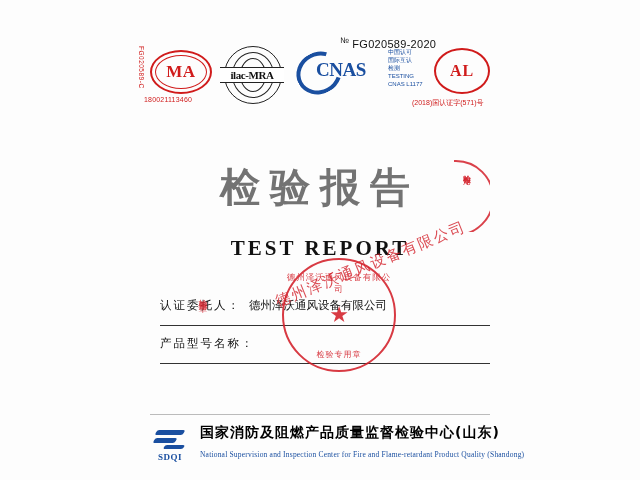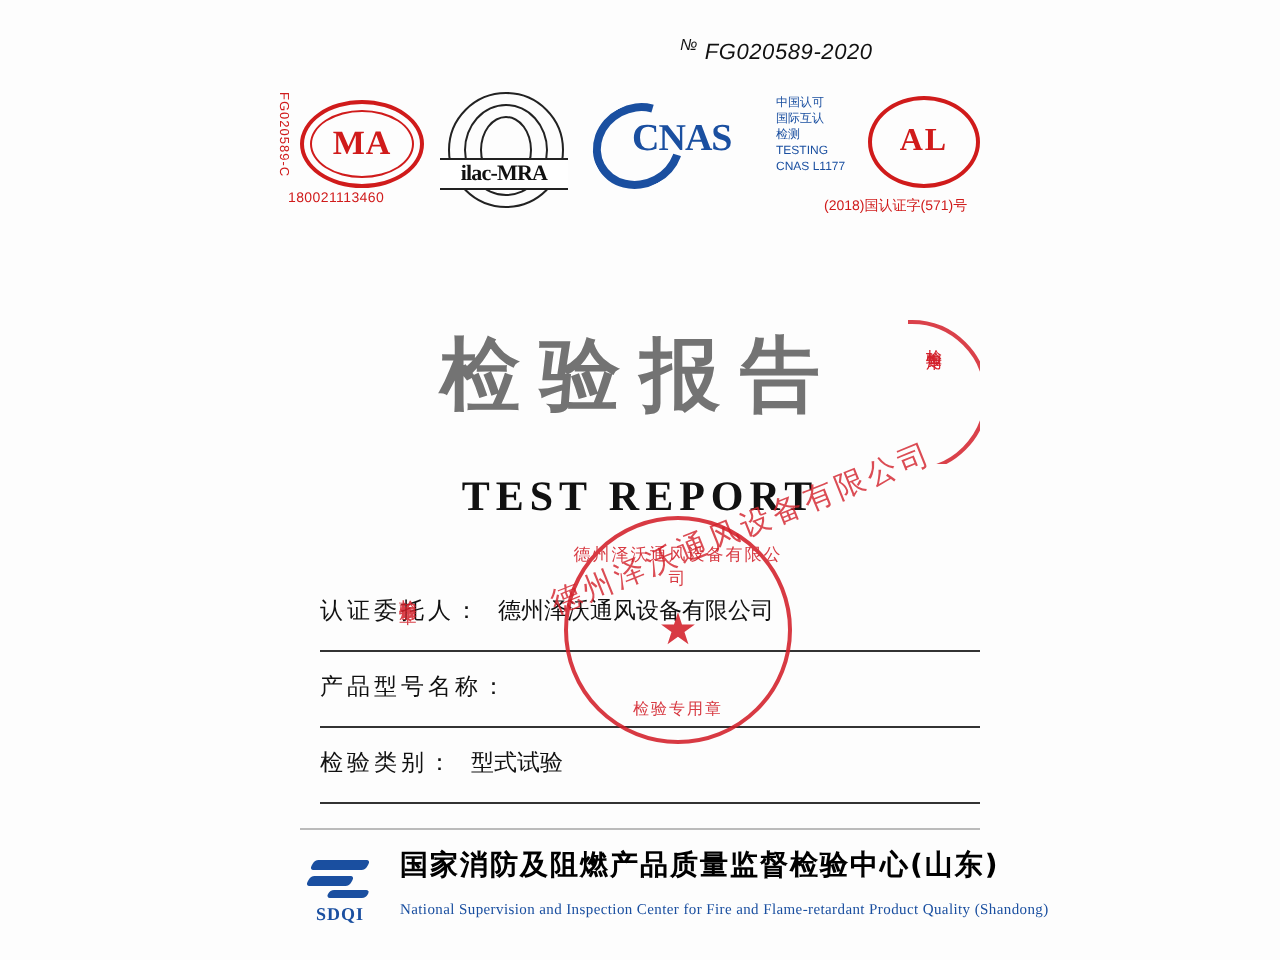--- a/index.html
+++ b/index.html
@@ -18,27 +18,26 @@
   .page {
     position: relative;
     width: 640px;
     height: 480px;
     background: #fdfdfd;
   }
 
   
   .report-no {
     position: absolute;
-    top: 18px;
+    top: 36px;
     left: 340px;
     font-size: 11px;
     letter-spacing: 0.3px;
     color: #111;
     white-space: nowrap;
-    font-style: italic;
   }
   .report-no .sup {
     font-size: 8px;
     vertical-align: super;
   }
 
   
   .logo-strip {
     position: absolute;
     top: 44px;
@@ -124,21 +123,20 @@
     border-top: 1px solid #222;
     border-bottom: 1px solid #222;
     display: flex;
     align-items: center;
     justify-content: center;
     font-family: "Liberation Serif", serif;
     font-weight: bold;
     font-size: 11px;
     letter-spacing: -0.4px;
     color: #111;
-    margin-top: 12px;
   }
 
   
   .cnas {
     position: absolute;
     left: 158px;
     top: 6px;
     width: 86px;
     height: 46px;
   }
@@ -489,24 +487,20 @@
     <div class="vtxt">检验专用</div>
   </div>
 
   <div class="fields">
     <div class="field-row">
       <span class="field-label">认证委托人：</span>
       <span class="field-value">德州泽沃通风设备有限公司</span>
     </div>
     <div class="field-row">
       <span class="field-label">产品型号名称：</span>
-    </div>
-    <div class="field-row">
-      <span class="field-label">检验类别：</span>
-      <span class="field-value">型式试验</span>
     </div>
   </div>
 
   <div class="seal-round">
     <div class="arc-top">德州泽沃通风设备有限公司</div>
     <div class="star">★</div>
     <div class="arc-bottom">检验专用章</div>
   </div>
 
   <div class="seal-diag">德州泽沃通风设备有限公司</div>

